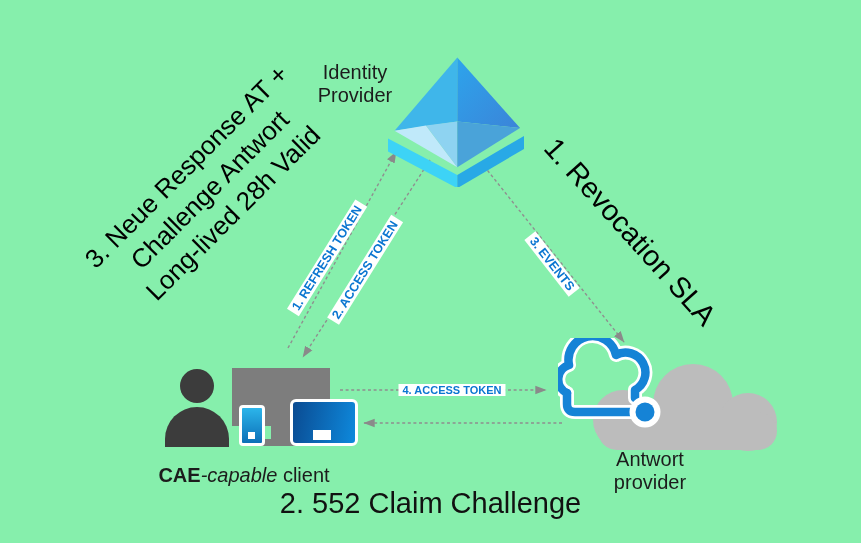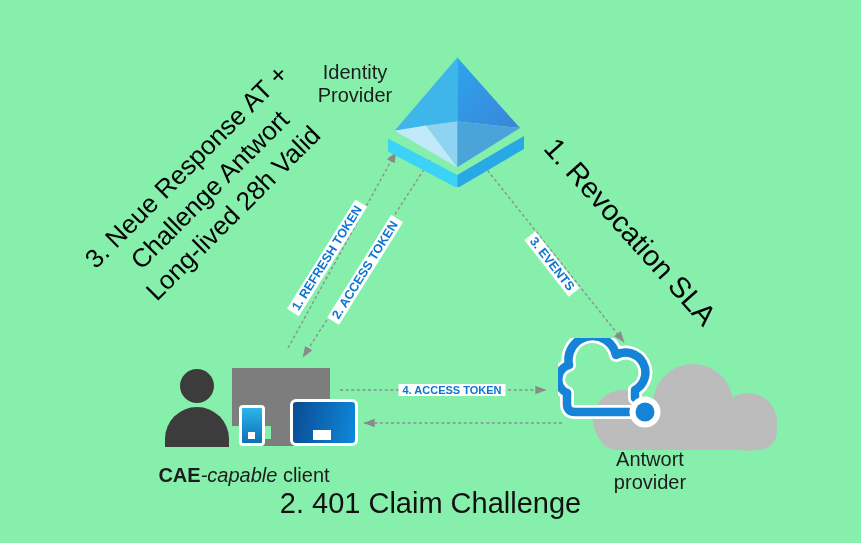--- a/index.html
+++ b/index.html
@@ -147,15 +147,15 @@
   <div class="flow-label flow-horiz" style="left:452px;top:390px">4. ACCESS TOKEN</div>
 
   <div class="annot annot-left" style="left:210px;top:190px;--r:-45deg">
     <div>3. Neue Response AT +</div>
     <div>Challenge Antwort</div>
     <div>Long-lived 28h Valid</div>
   </div>
 
   <div class="annot annot-right" style="left:630px;top:232px;--r:48deg">1. Revocation SLA</div>
 
-  <div class="annot-bottom">2. 401 Claim Challenge</div>
+  <div class="annot-bottom">2. 552 Claim Challenge</div>
 
 </div>
 
 </body></html>

